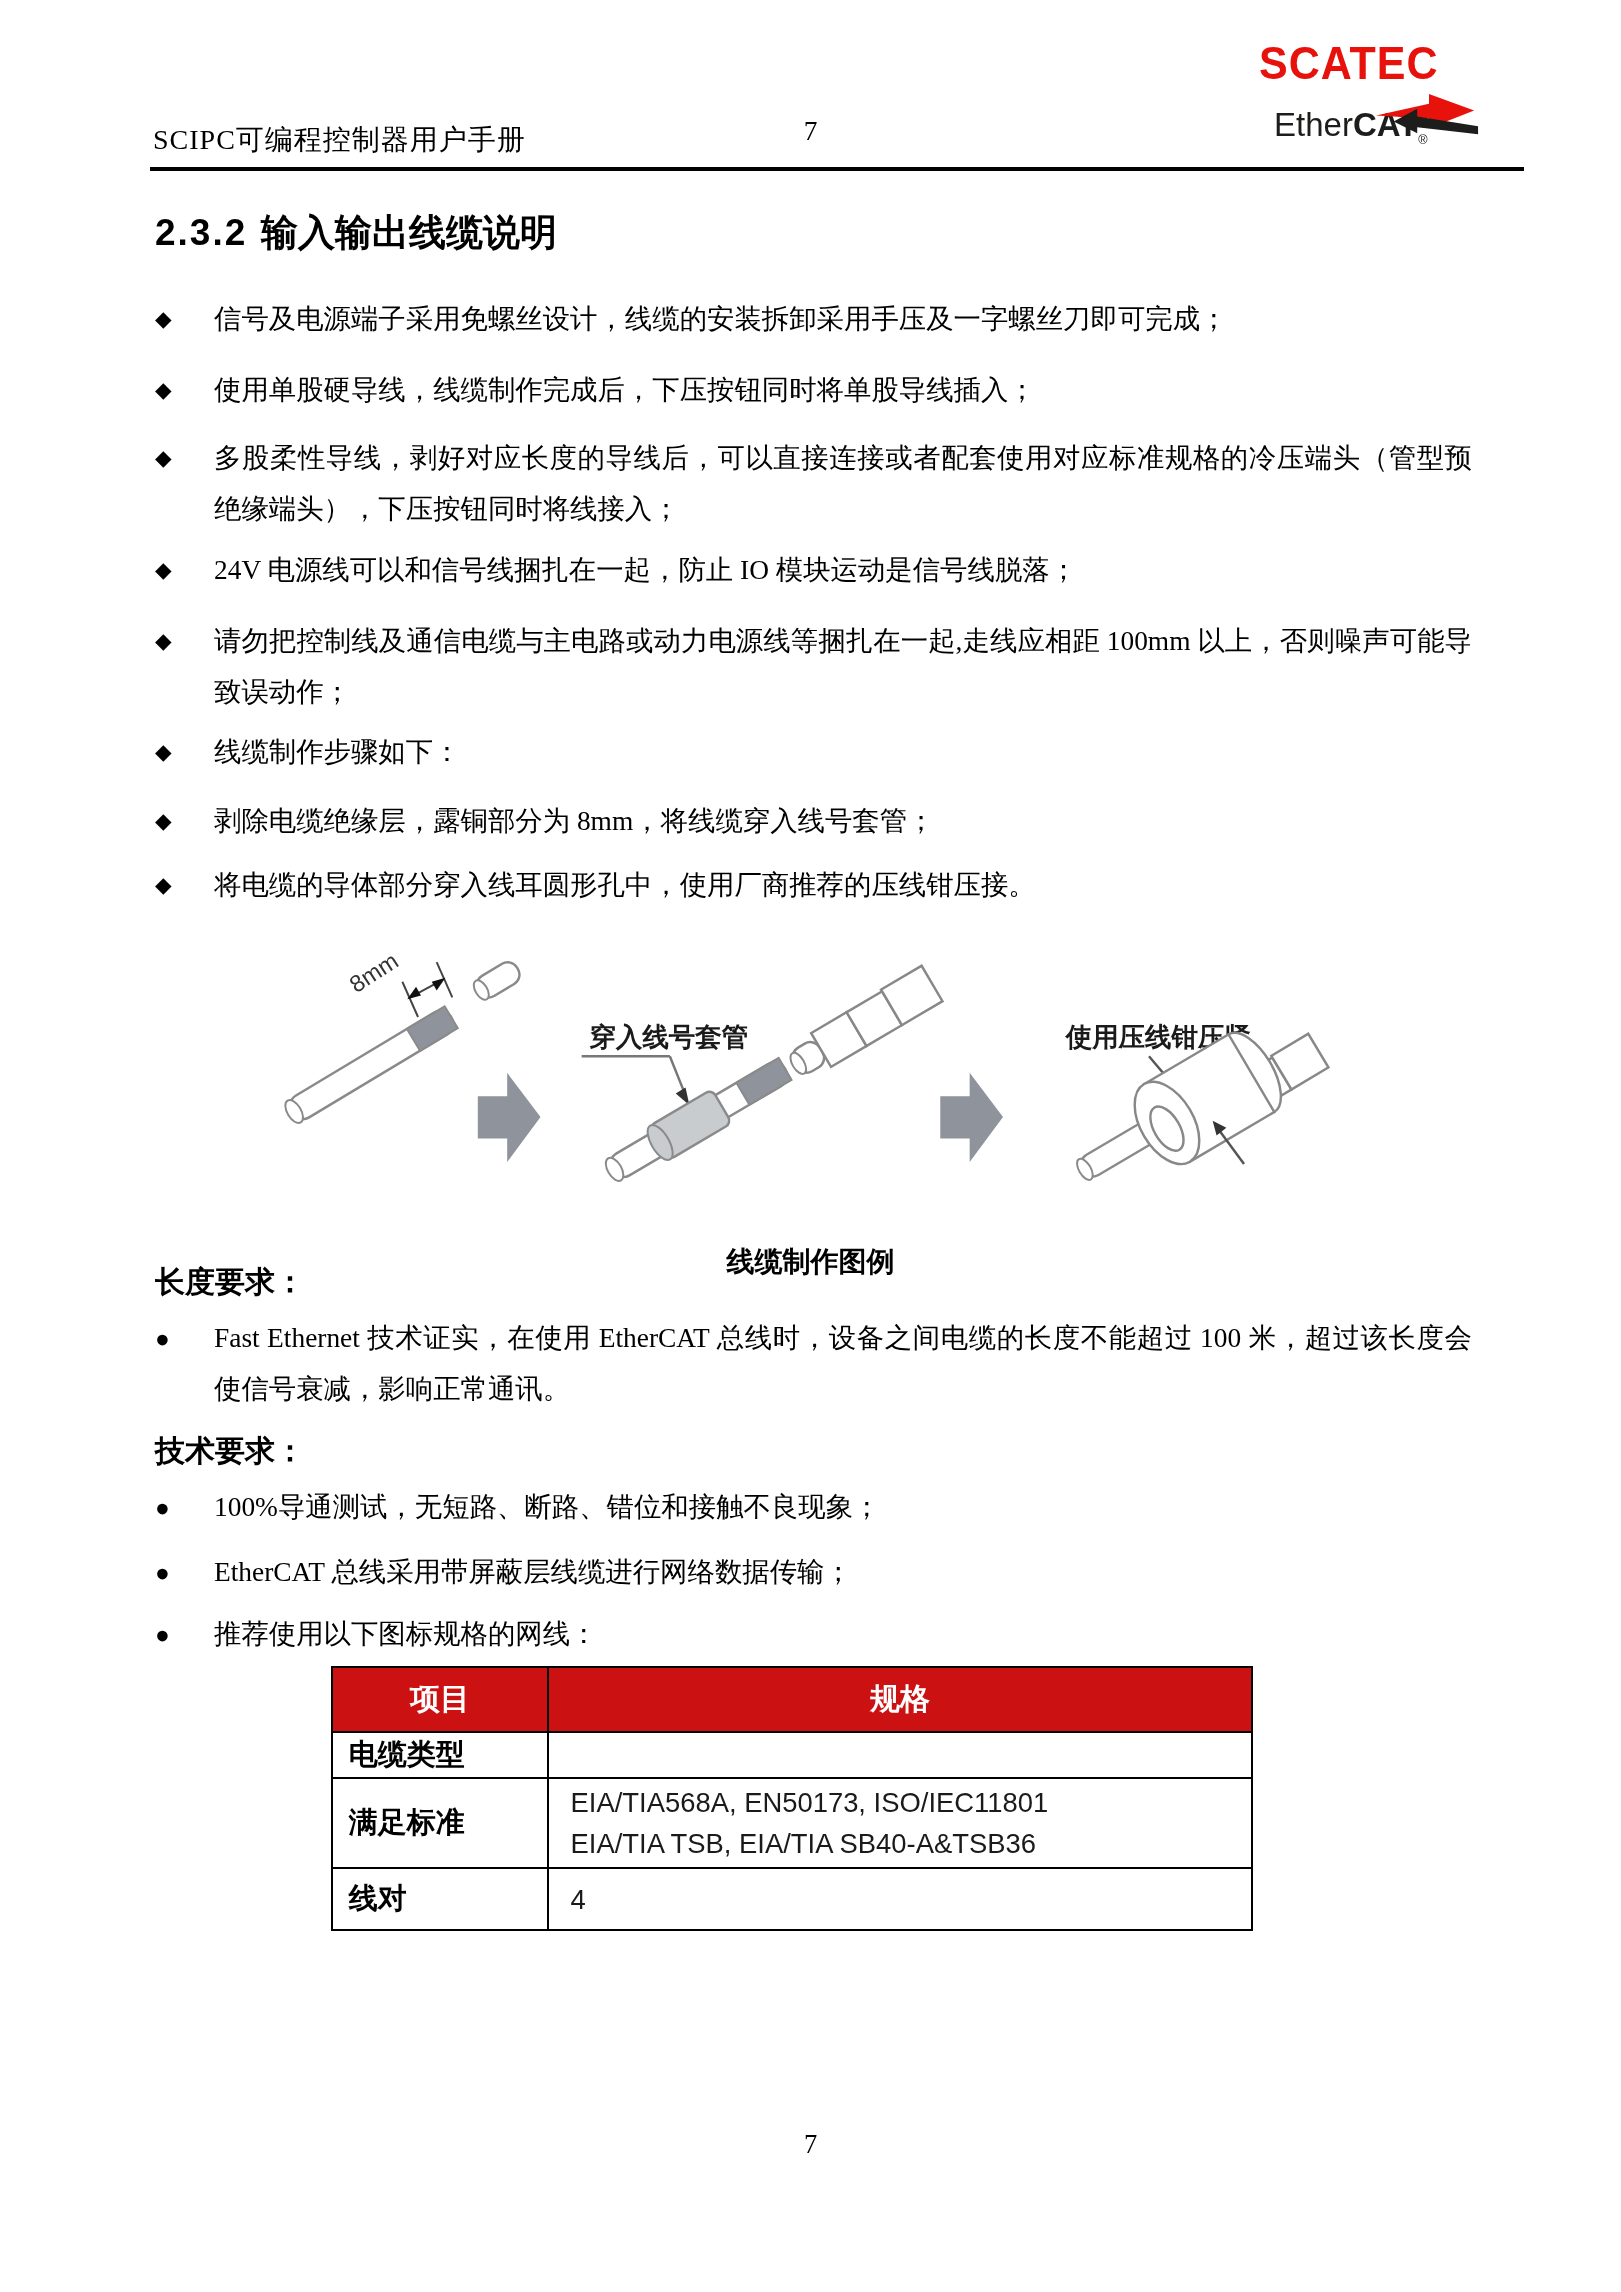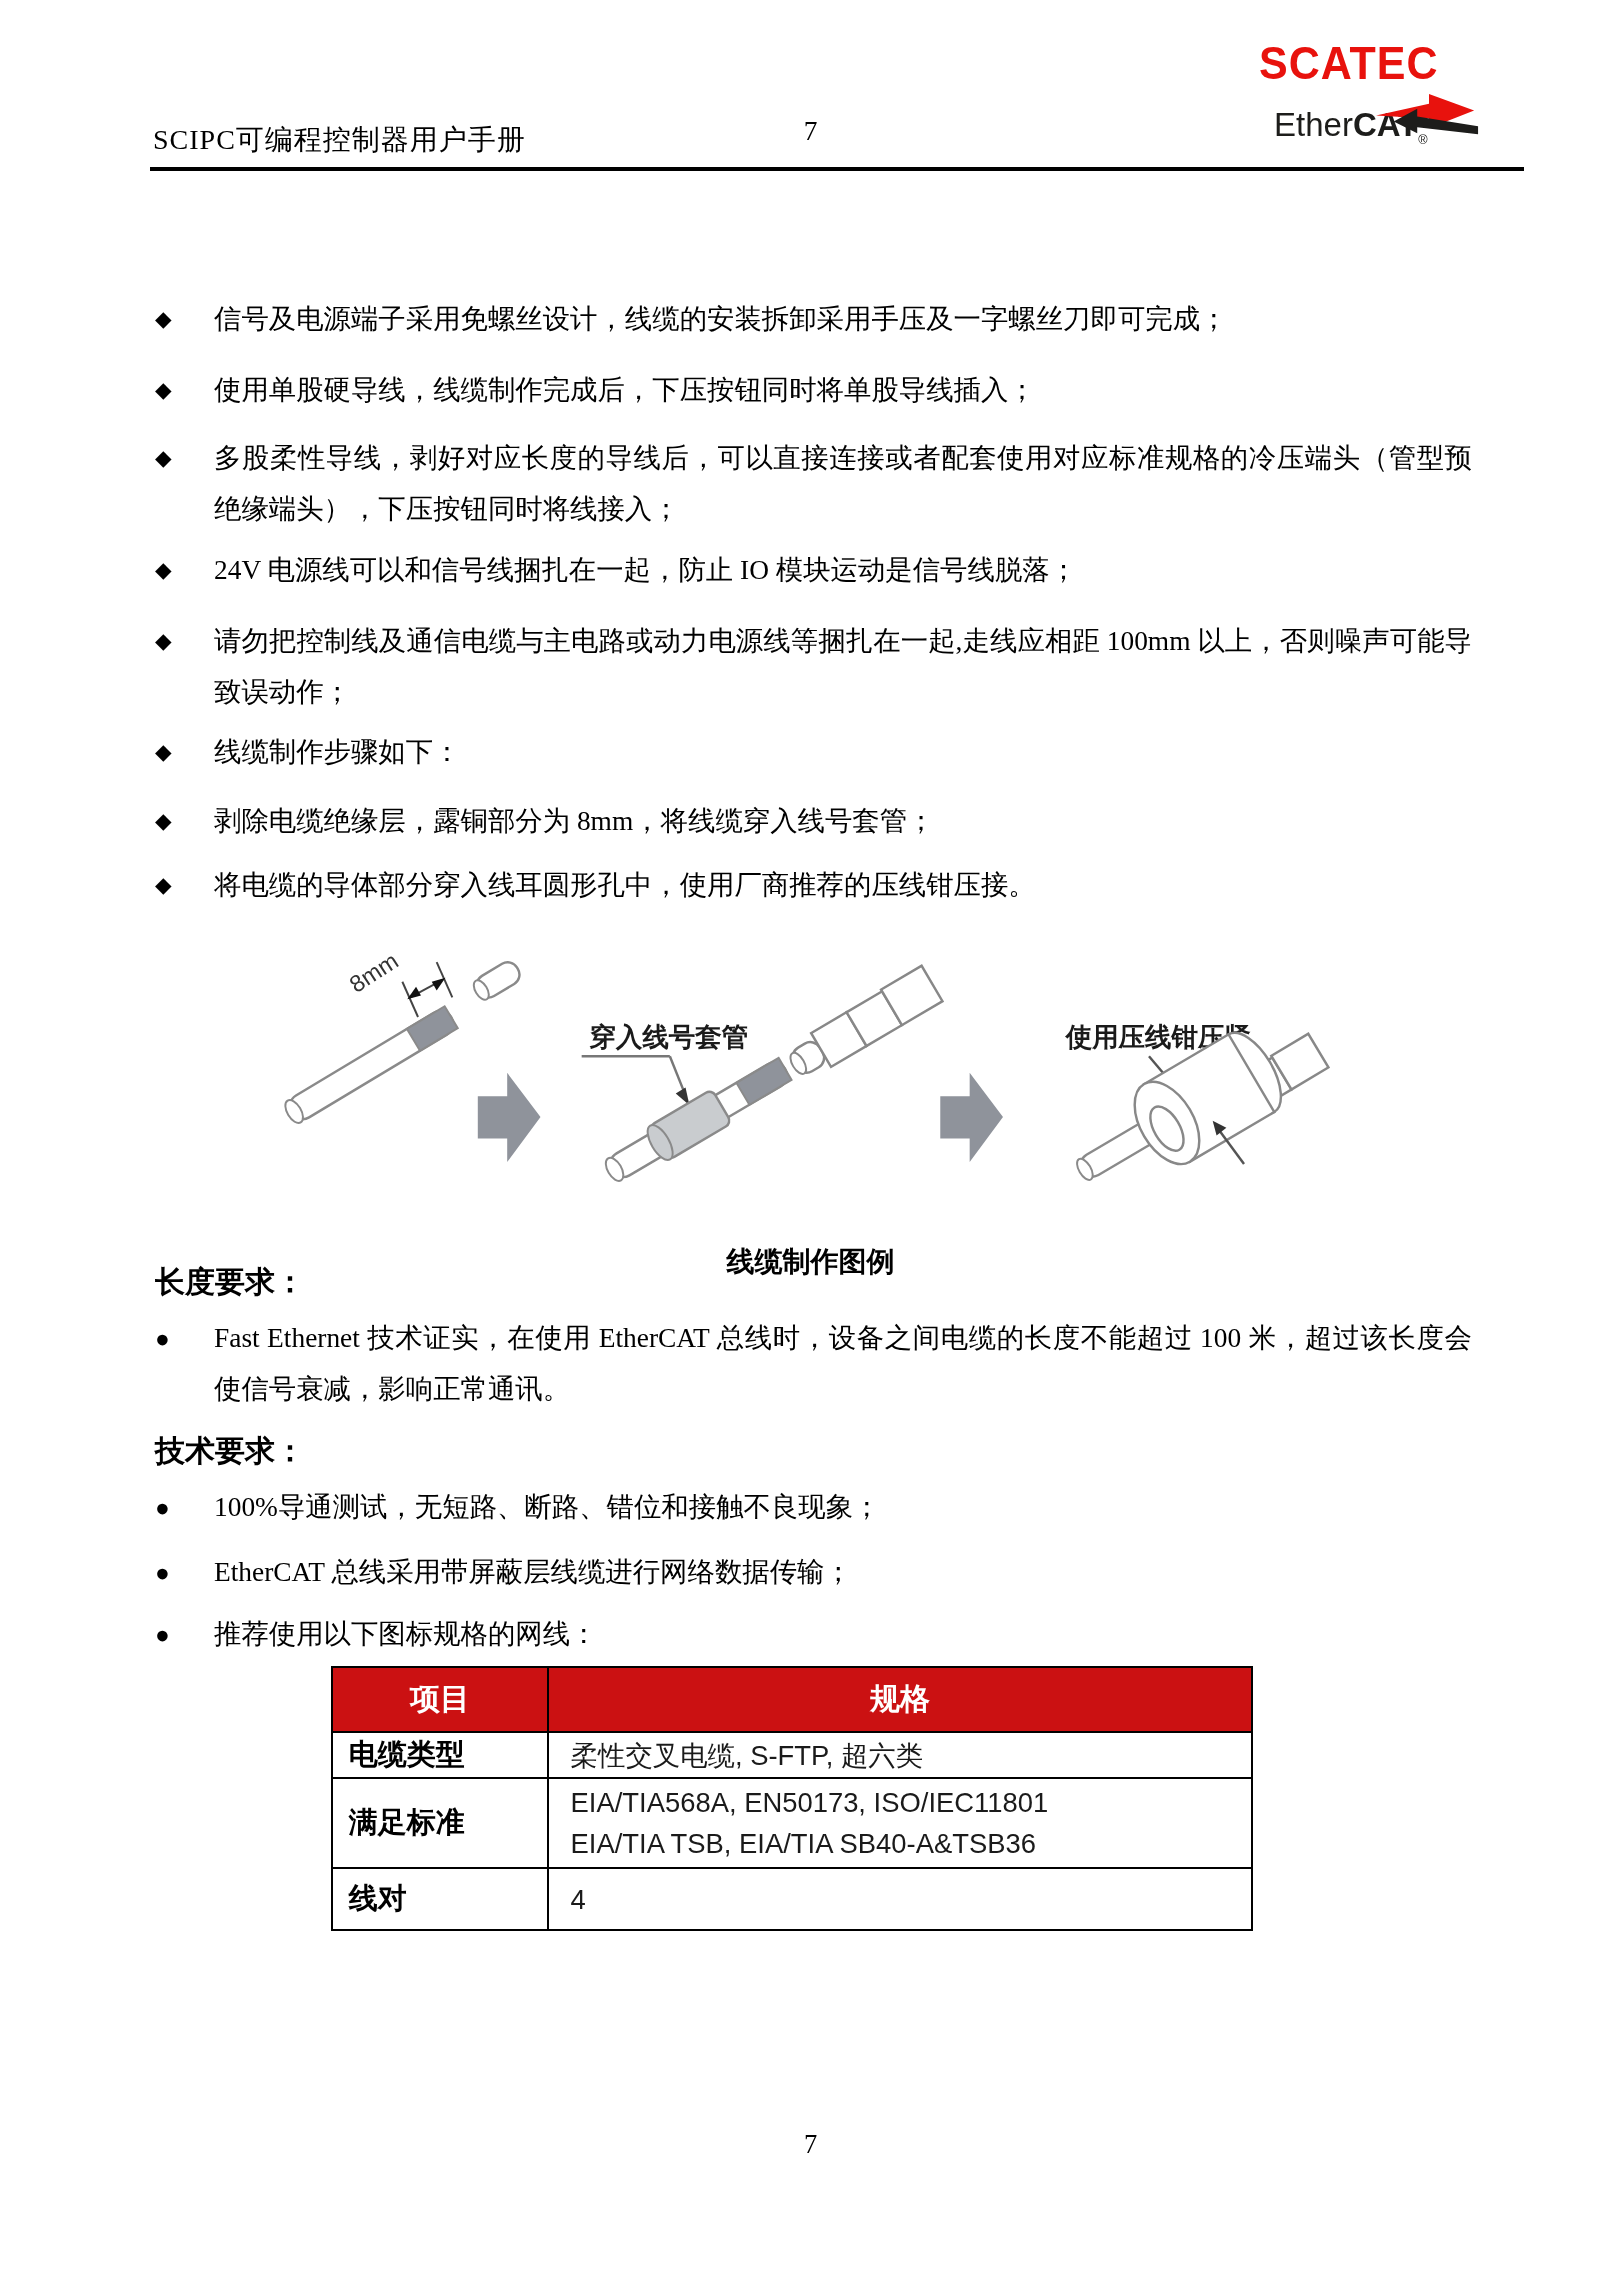--- a/index.html
+++ b/index.html
@@ -76,20 +76,21 @@
   <div class="hdr-page-num">7</div>
   <div class="hdr-rule"></div>
 
   <div class="logo-scatec">SCATEC</div>
   <div class="logo-ethercat"><span>Ether</span><span class="cat">CAT</span><span class="reg">®</span></div>
   <svg class="logo-arrow" width="106" height="53" viewBox="0 0 108 54">
     <polygon points="0,26 54,14 54,4 100,21 54,39 54,29" fill="var(--brand-red,#E8120D)"></polygon>
     <path d="M18,32 L42,19 L42,27 L104,37 L104,45 L42,38 L42,44 Z" fill="var(--logo-dark,#1D1D1B)"></path>
   </svg>
 
+  <div class="sec-title"><span class="num">2.3.2</span><span>输入输出线缆说明</span></div>
 
   <div class="b-item" style="top:294px">
     <span class="marker diamond">◆</span>
     <span class="btxt">信号及电源端子采用免螺丝设计，线缆的安装拆卸采用手压及一字螺丝刀即可完成；</span>
   </div>
   <div class="b-item" style="top:365px">
     <span class="marker diamond">◆</span>
     <span class="btxt">使用单股硬导线，线缆制作完成后，下压按钮同时将单股导线插入；</span>
   </div>
   <div class="b-item" style="top:433px">
@@ -209,23 +210,20 @@
 
   <div class="spec-table">
     <div class="t-row t-head">
       <div class="t-c1">项目</div>
       <div class="t-c2">规格</div>
     </div>
     <div class="t-row t-body1">
       <div class="t-c1">
           <span class="item-label">电缆类型</span>
         </div>
-      <div class="t-c2">
-          <span class="spec-line">柔性交叉电缆, S-FTP, 超六类</span>
-        </div>
     </div>
     <div class="t-row t-body2">
       <div class="t-c1">
           <span class="item-label">满足标准</span>
         </div>
       <div class="t-c2">
         <span class="spec-line">EIA/TIA568A, EN50173, ISO/IEC11801</span>
         <span class="spec-line">EIA/TIA TSB, EIA/TIA SB40-A&amp;TSB36</span>
       </div>
     </div>

